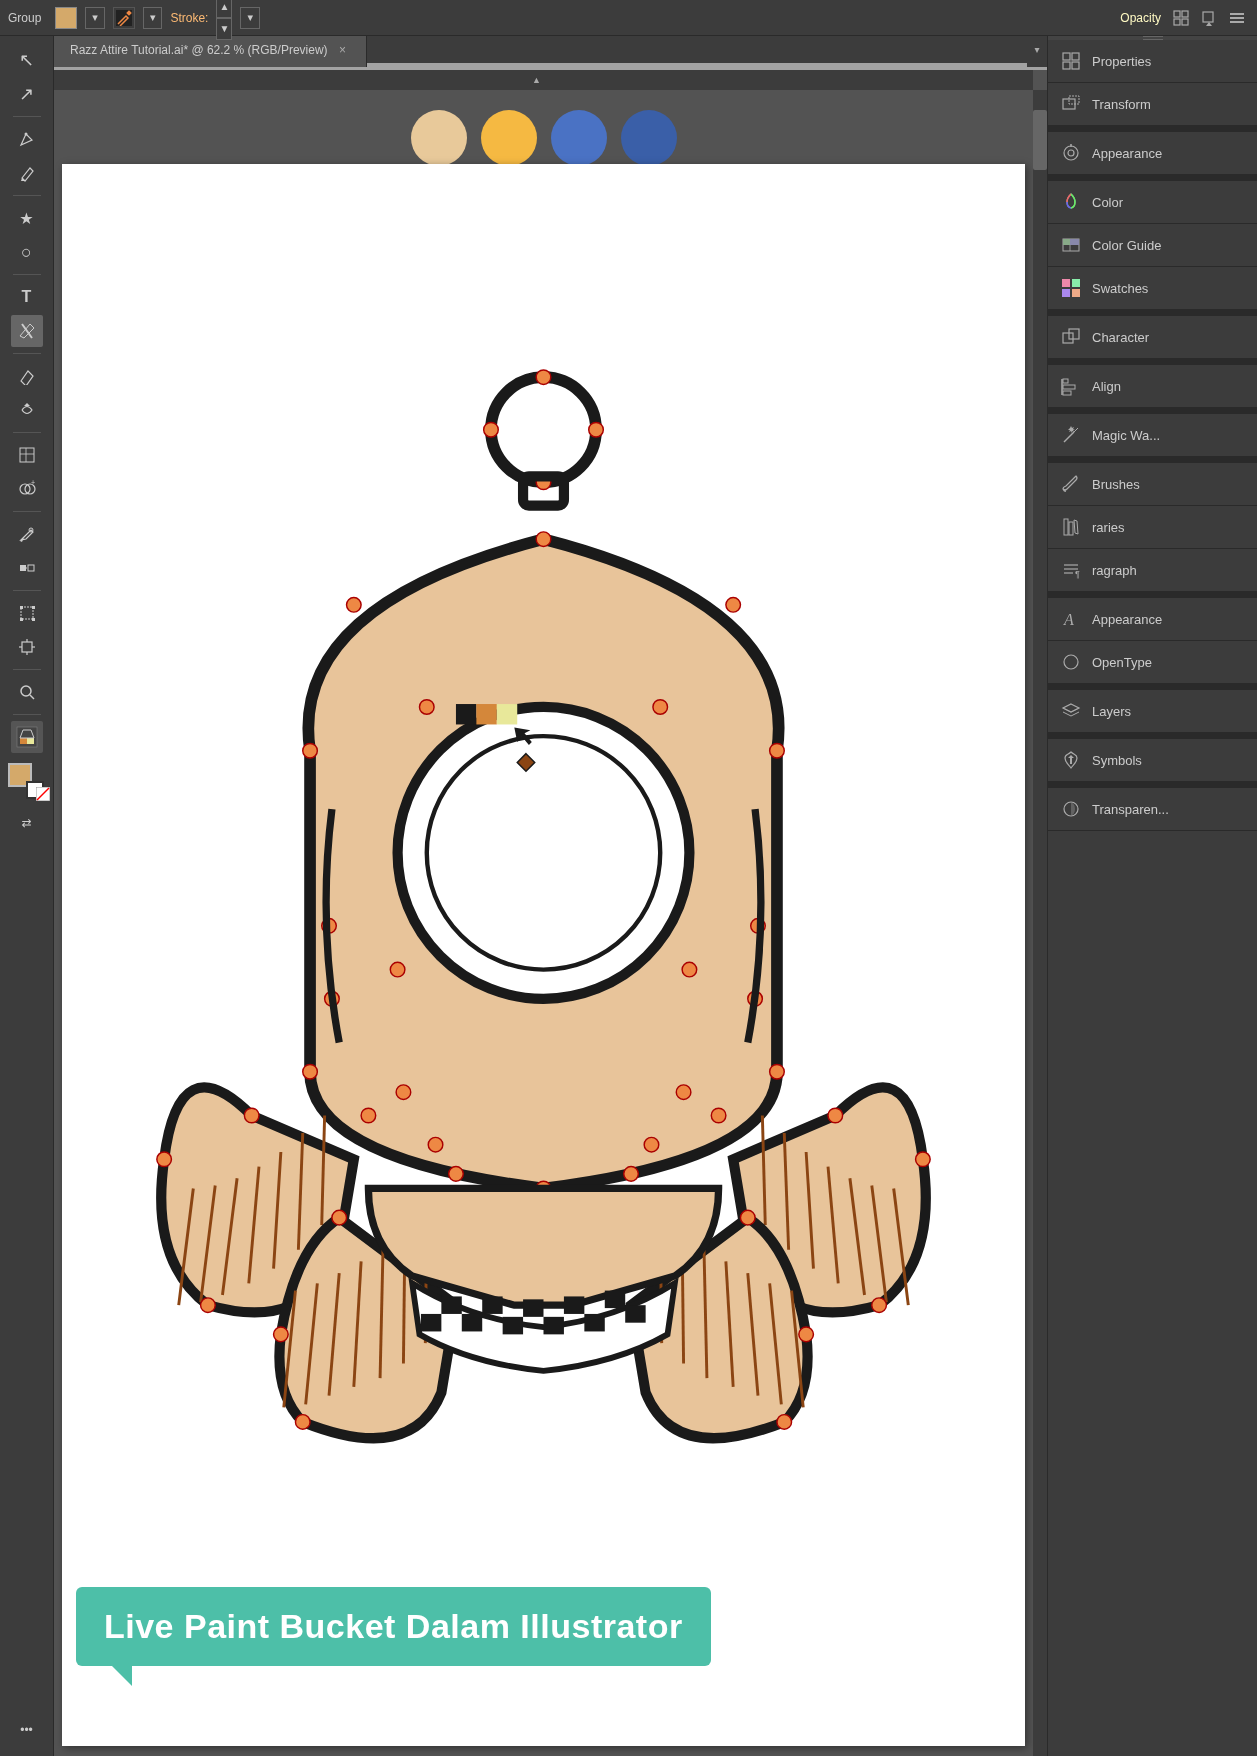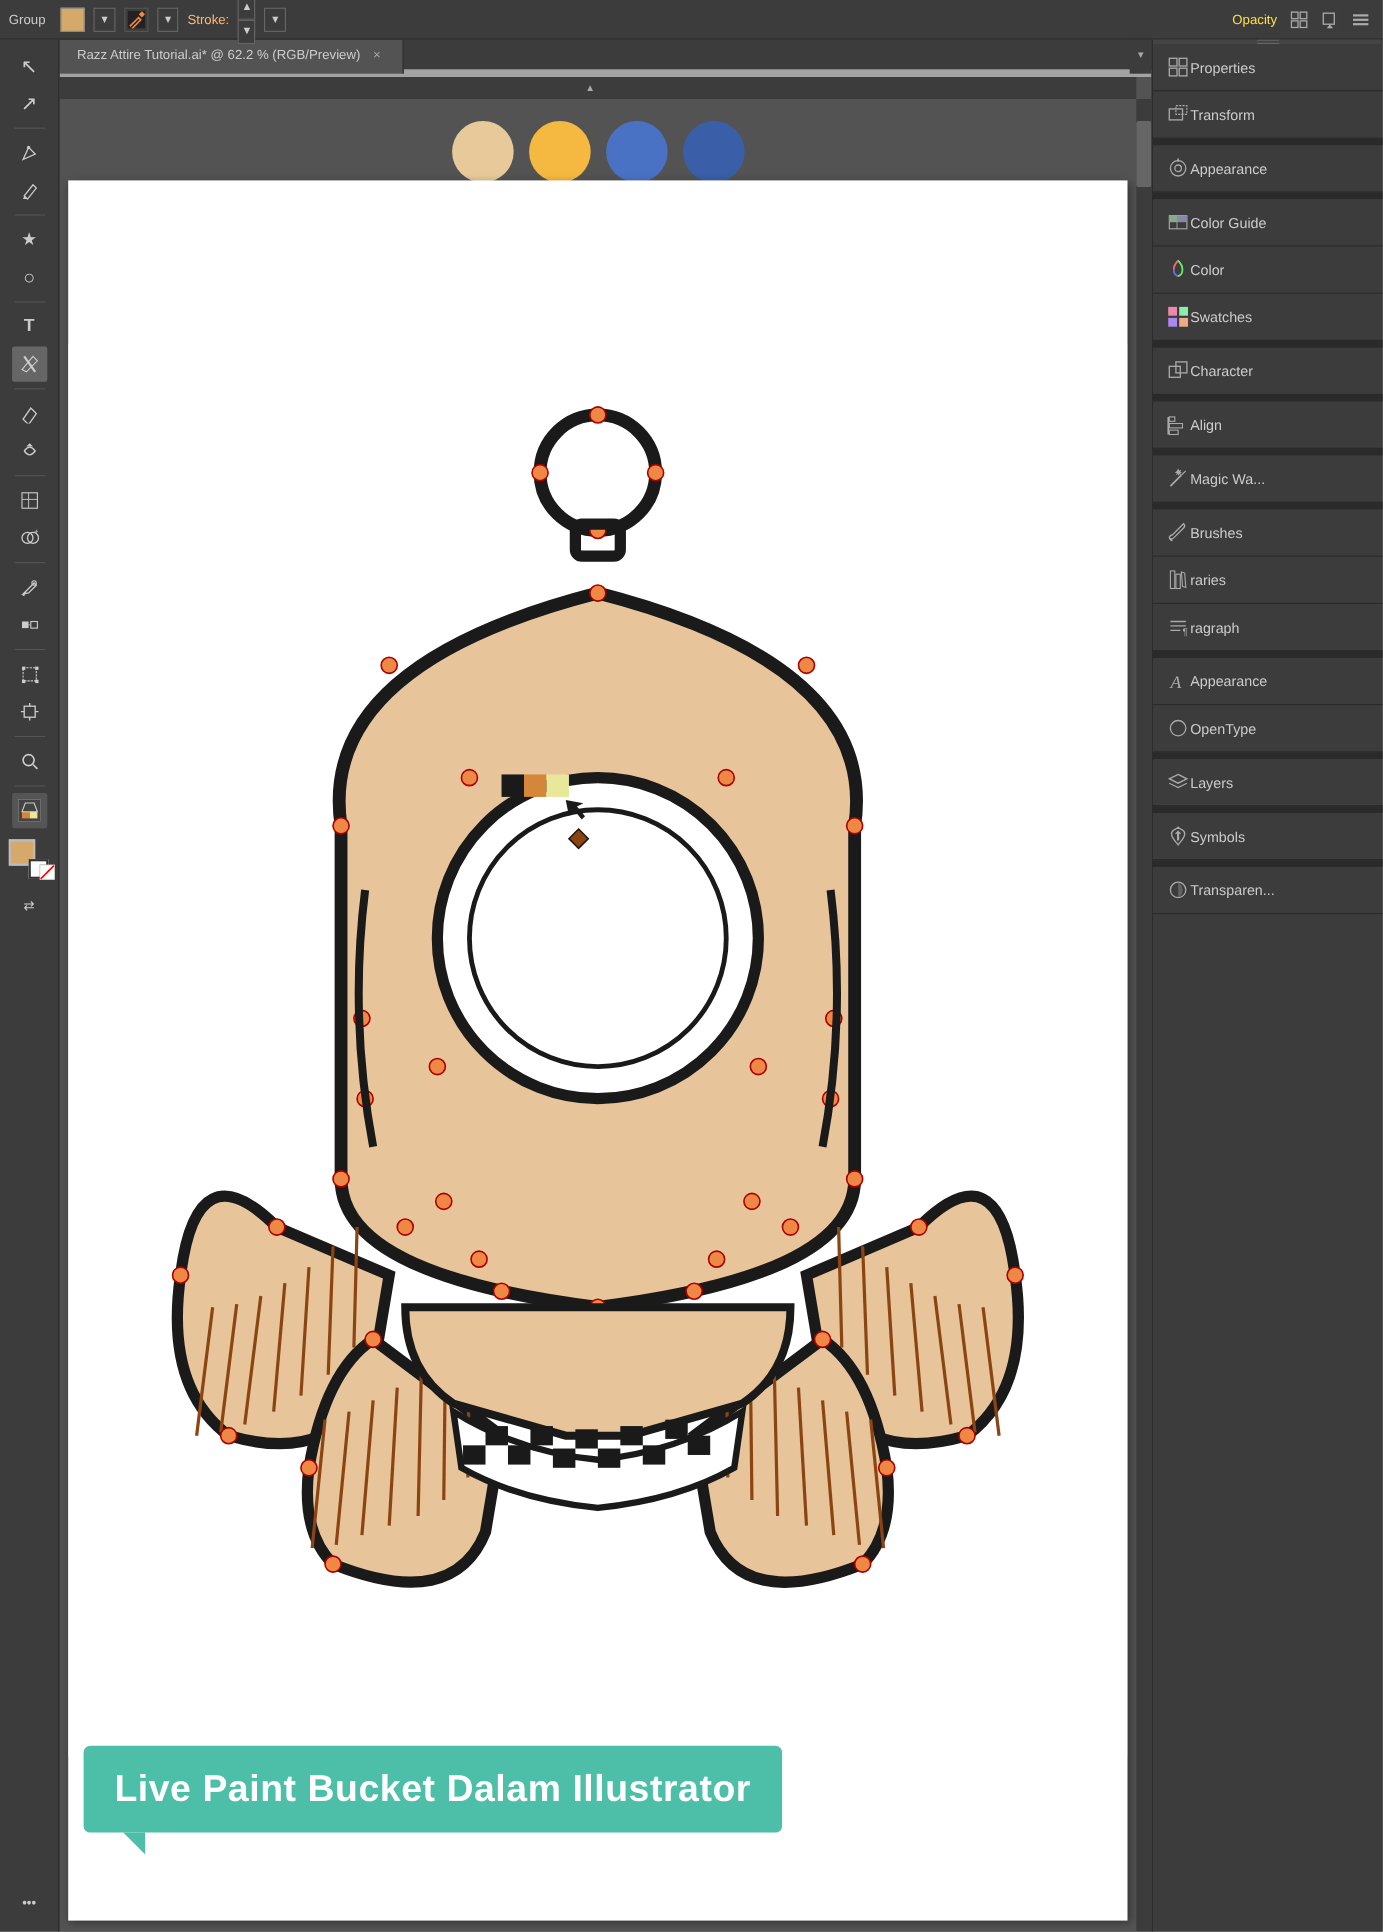--- a/index.html
+++ b/index.html
@@ -85,21 +85,21 @@
       align-items: center;
       justify-content: center;
     }
 
     .stroke-label {
       color: #fdba74;
       font-size: 12px;
     }
 
     .opacity-label {
-      color: #fde047;
+      color: #fef9c3;
       font-size: 12px;
       margin-left: auto;
     }
 
     .spacer { flex: 1; }
 
     .toolbar-icons {
       display: flex;
       gap: 4px;
       align-items: center;
@@ -164,20 +164,21 @@
       overflow-y: auto;
       z-index: 100;
     }
 
     .panel-item {
       display: flex;
       align-items: center;
       padding: 10px 12px;
       cursor: pointer;
       border-bottom: 1px solid #2a2a2a;
+      gap: 10px;
     }
 
     .panel-item-icon {
       width: 22px;
       height: 22px;
       display: flex;
       align-items: center;
       justify-content: center;
       color: #aaa;
       font-size: 14px;
@@ -525,39 +526,39 @@
       </svg>
     </div>
     <span class="panel-item-label">Appearance</span>
   </div>
 
   <div class="panel-separator"></div>
 
   <div class="panel-item">
     <div class="panel-item-icon">
       <svg width="20" height="20" viewBox="0 0 20 20">
+        <path d="M10 2 Q14 6 14 10 Q14 15 10 16 Q6 15 6 10 Q6 6 10 2Z" fill="none" stroke="#aaa" stroke-width="1.2"></path>
+        <path d="M10 2 Q6 6 6 10" fill="none" stroke="#e66" stroke-width="1.5"></path>
+        <path d="M6 10 Q6 15 10 16" fill="none" stroke="#66e" stroke-width="1.5"></path>
+        <path d="M10 16 Q14 15 14 10 Q14 6 10 2" fill="none" stroke="#6e6" stroke-width="1.5"></path>
+      </svg>
+    </div>
+    <span class="panel-item-label">Color</span>
+  </div>
+
+  <div class="panel-item">
+    <div class="panel-item-icon">
+      <svg width="20" height="20" viewBox="0 0 20 20">
         <rect x="2" y="4" width="16" height="12" fill="none" stroke="#aaa" stroke-width="1"></rect>
         <line x1="9" y1="4" x2="9" y2="16" stroke="#aaa" stroke-width="0.8"></line>
         <rect x="2" y="4" width="7" height="6" fill="#8a8"></rect>
         <rect x="9" y="4" width="9" height="6" fill="#88a"></rect>
       </svg>
     </div>
     <span class="panel-item-label">Color Guide</span>
-  </div>
-
-  <div class="panel-item">
-    <div class="panel-item-icon">
-      <svg width="20" height="20" viewBox="0 0 20 20">
-        <path d="M10 2 Q14 6 14 10 Q14 15 10 16 Q6 15 6 10 Q6 6 10 2Z" fill="none" stroke="#aaa" stroke-width="1.2"></path>
-        <path d="M10 2 Q6 6 6 10" fill="none" stroke="#e66" stroke-width="1.5"></path>
-        <path d="M6 10 Q6 15 10 16" fill="none" stroke="#66e" stroke-width="1.5"></path>
-        <path d="M10 16 Q14 15 14 10 Q14 6 10 2" fill="none" stroke="#6e6" stroke-width="1.5"></path>
-      </svg>
-    </div>
-    <span class="panel-item-label">Color</span>
   </div>
 
   <div class="panel-item">
     <div class="panel-item-icon">
       <svg width="20" height="20" viewBox="0 0 20 20">
         <rect x="1" y="1" width="8" height="8" fill="#e8a"></rect>
         <rect x="11" y="1" width="8" height="8" fill="#8ea"></rect>
         <rect x="1" y="11" width="8" height="8" fill="#a8e"></rect>
         <rect x="11" y="11" width="8" height="8" fill="#ea8"></rect>
       </svg>

